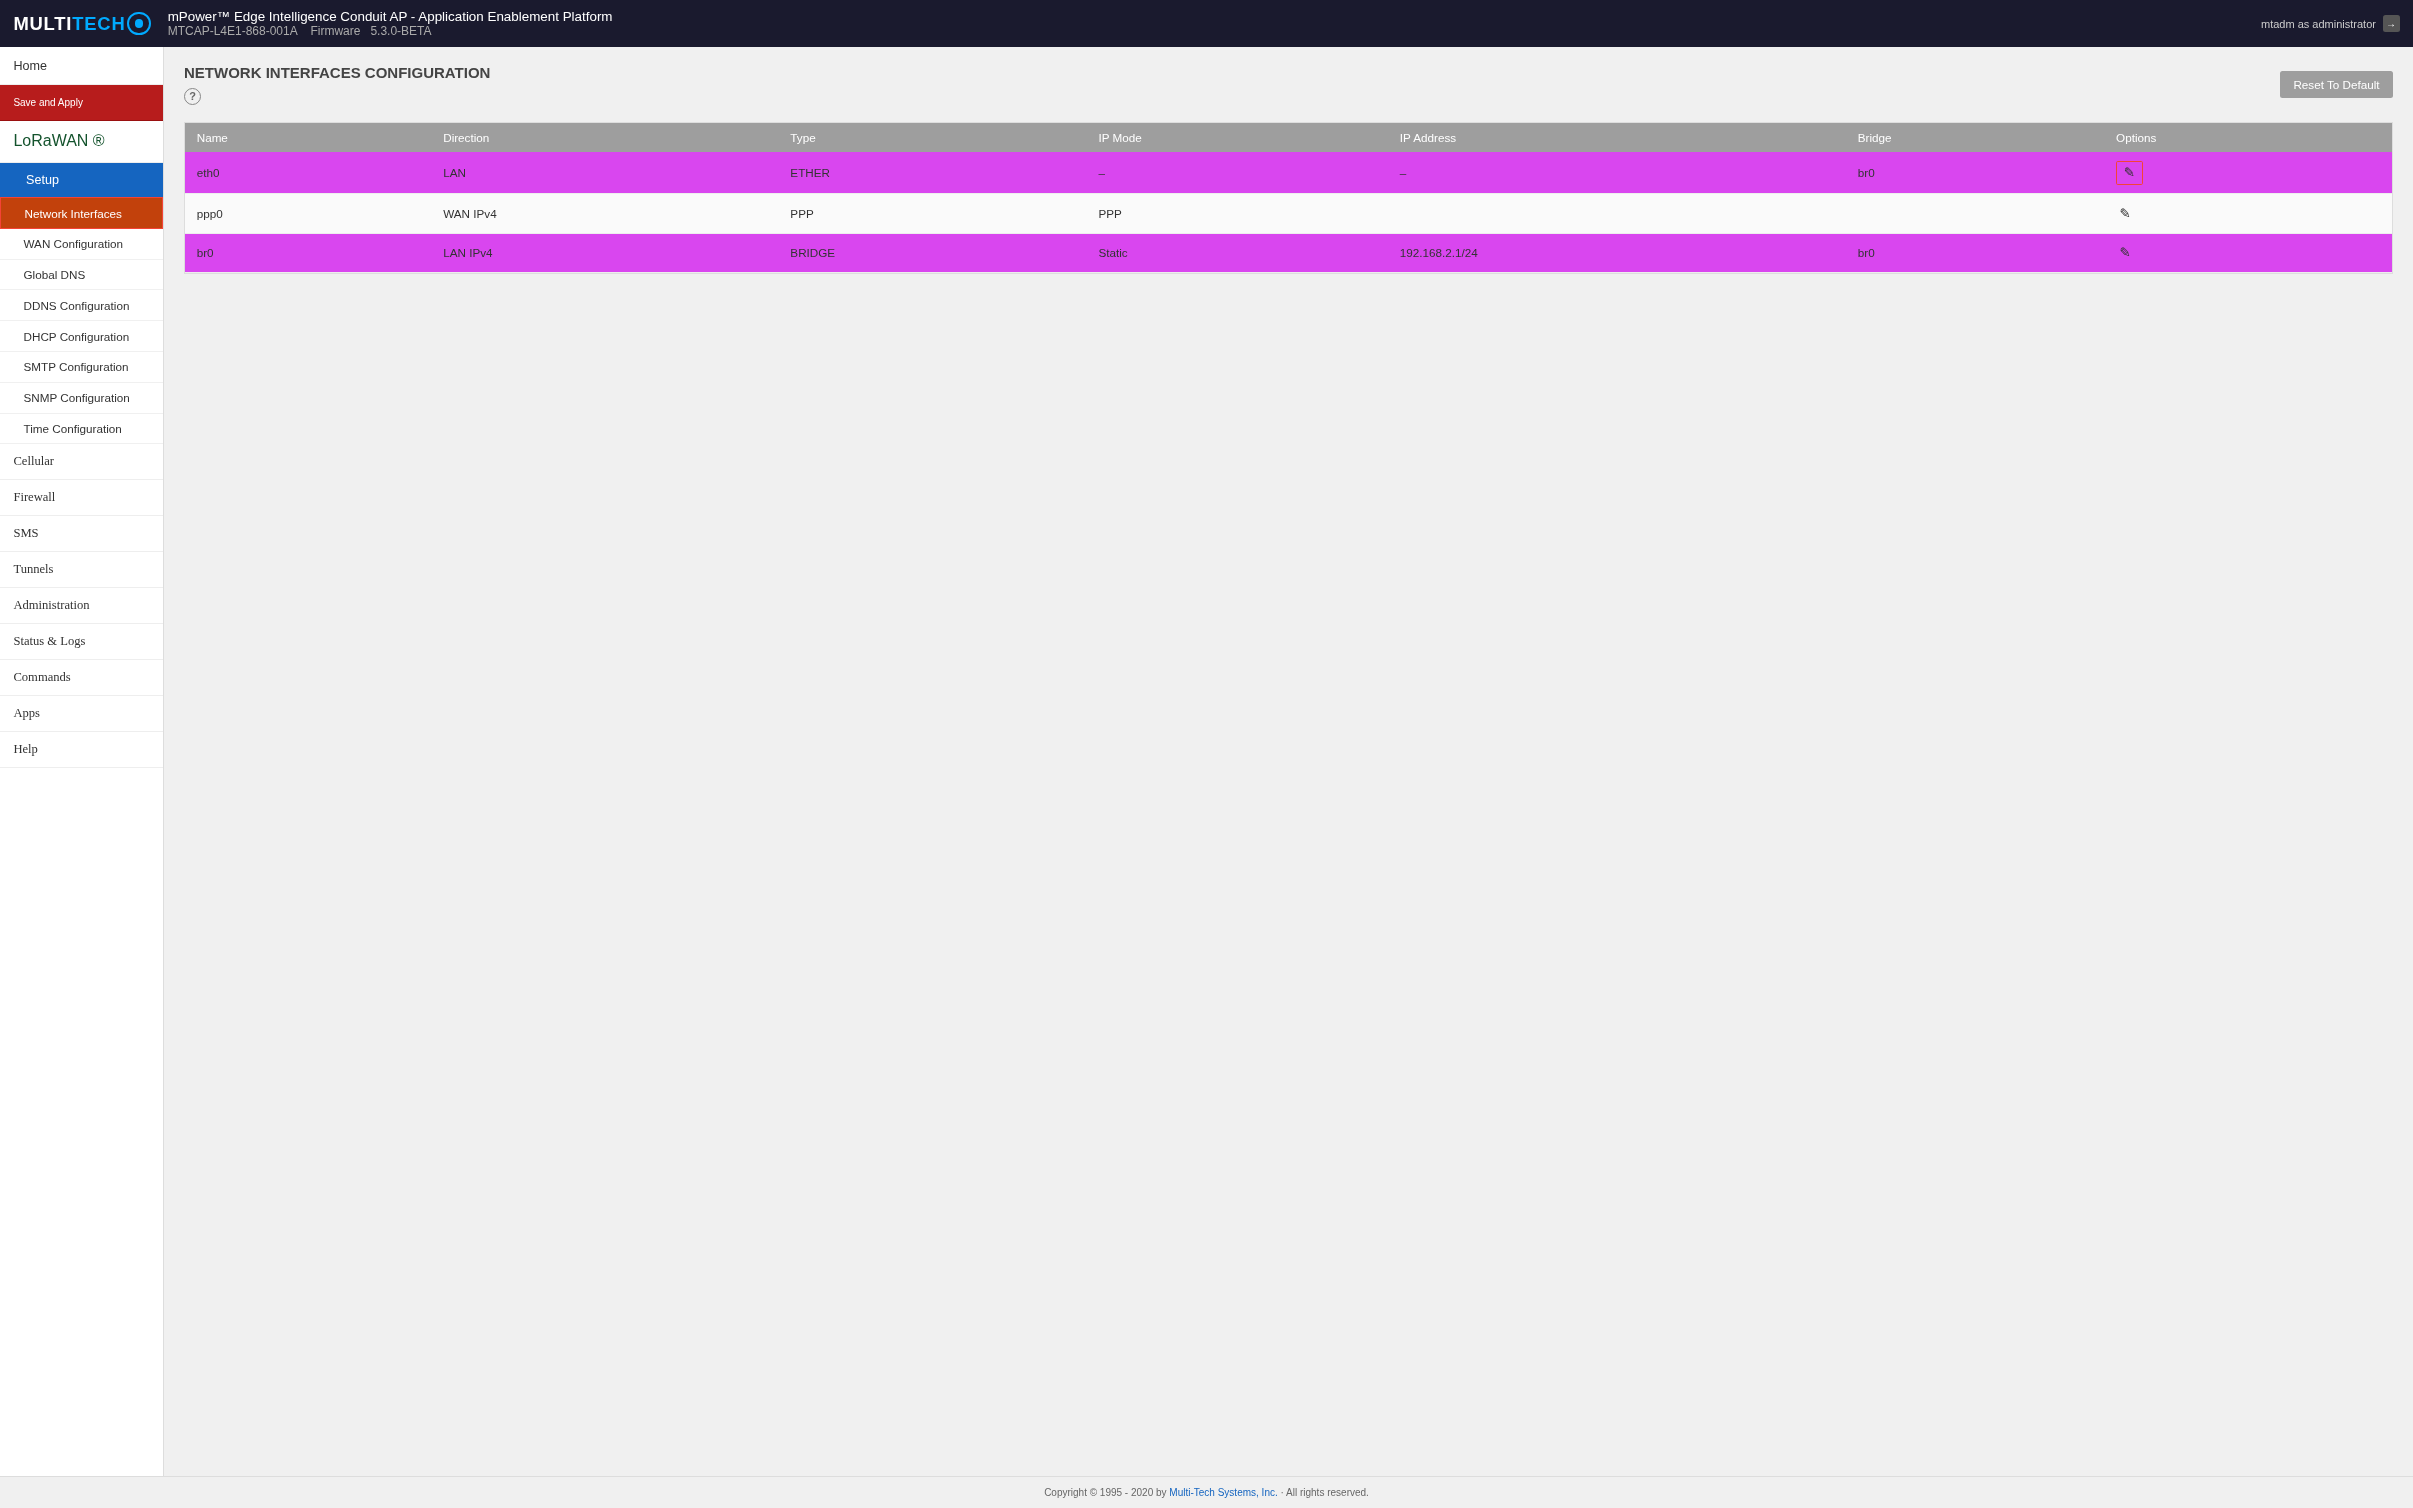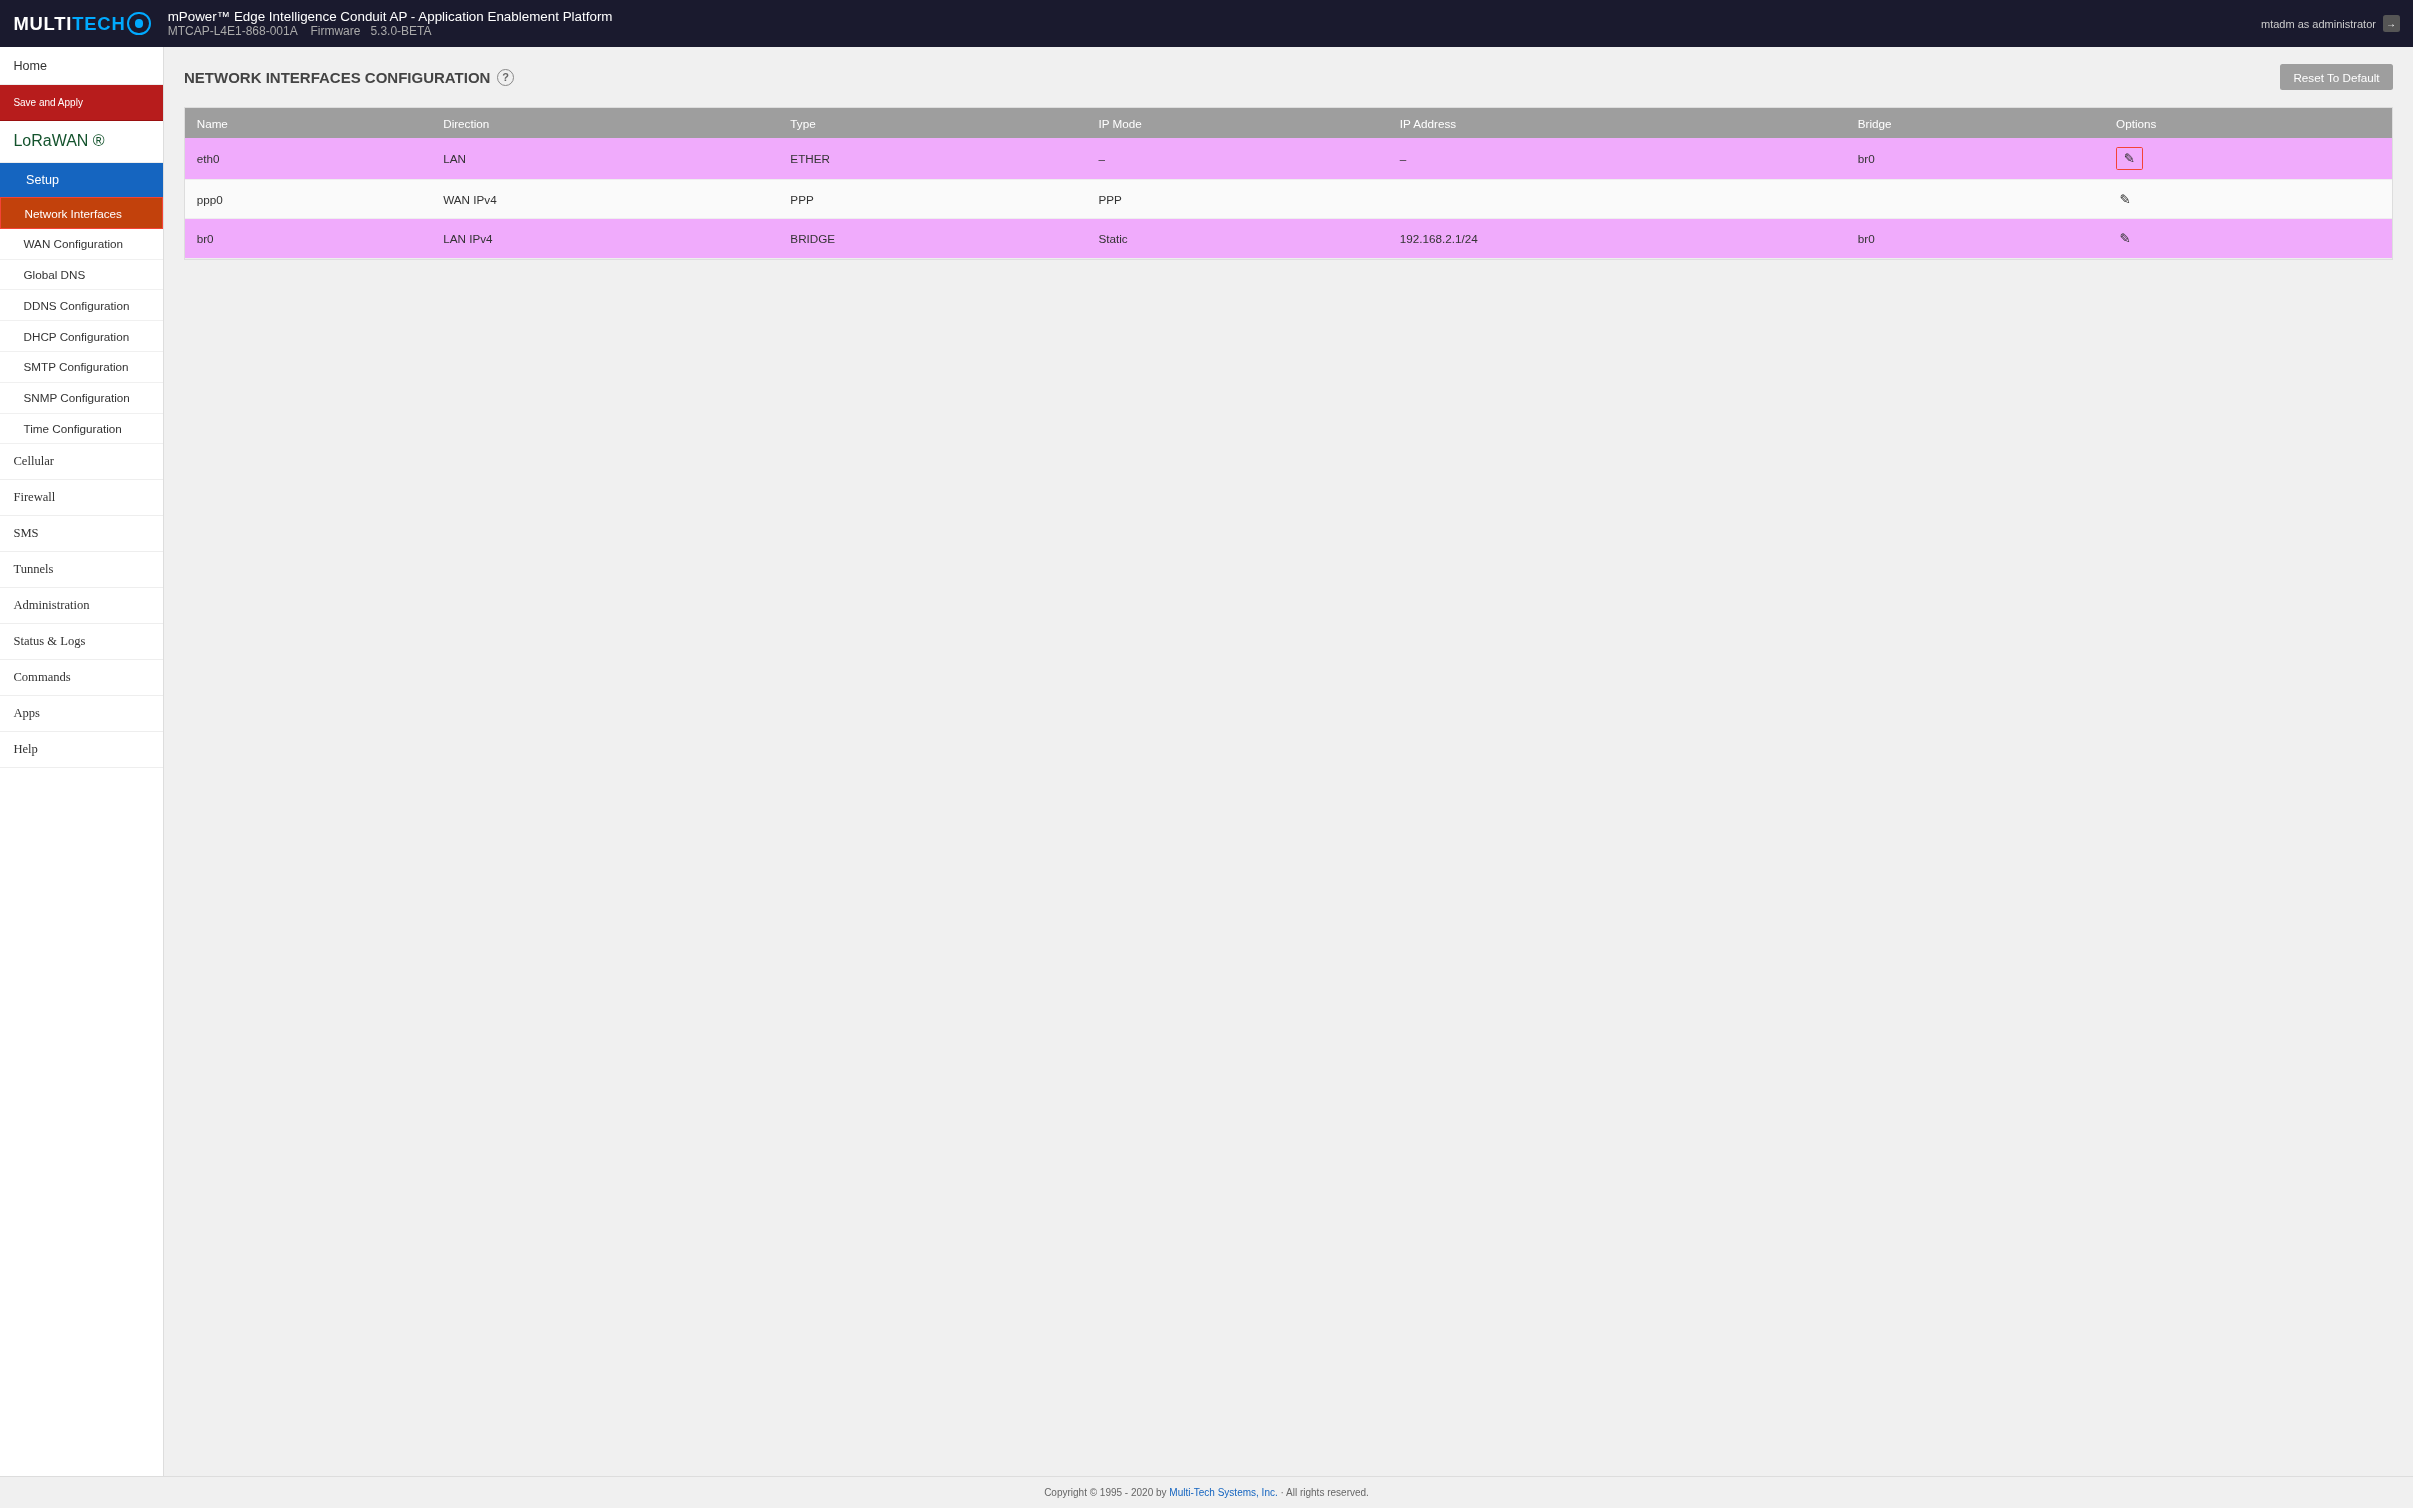--- a/index.html
+++ b/index.html
@@ -150,22 +150,23 @@
       display: flex;
       align-items: center;
       justify-content: space-between;
       margin-bottom: 17px;
     }
     .page-title {
       font-size: 15px;
       font-weight: bold;
       color: #444;
       display: flex;
-      align-items: center;
+      align-items: flex-start;
       gap: 6.7px;
+      flex-direction: column;
     }
     .help-icon {
       width: 17px; height: 17px;
       border-radius: 50%;
       border: 0.8px solid #888;
       color: #666;
       font-size: 11px;
       display: flex; align-items: center; justify-content: center;
       cursor: pointer;
     }
@@ -175,21 +176,21 @@
       border: none;
       padding: 6.7px 13.4px;
       font-size: 11.7px;
       border-radius: 2.5px;
       cursor: pointer;
       margin-left: 12px;
     }
 
     
     .table-wrapper {
-      background: #f0abfc;
+      background: #d946ef;
       border: 0.8px solid #ddd;
     }
     table {
       width: 100%;
       border-collapse: collapse;
     }
     thead tr {
       background: #9e9e9e;
       color: white;
     }

